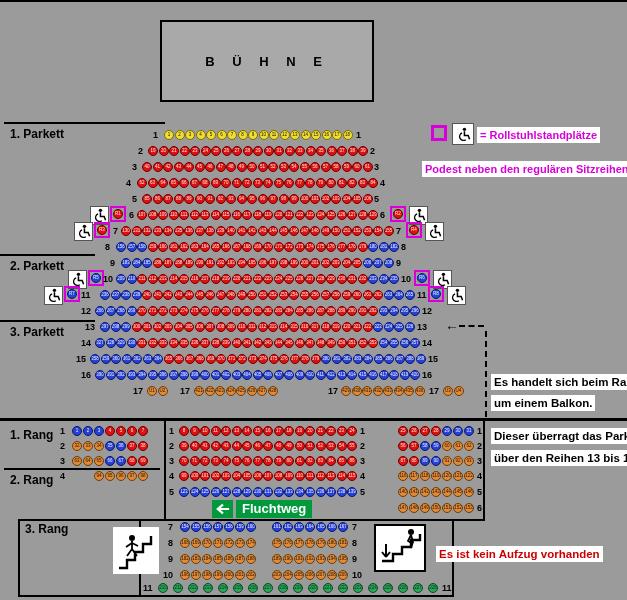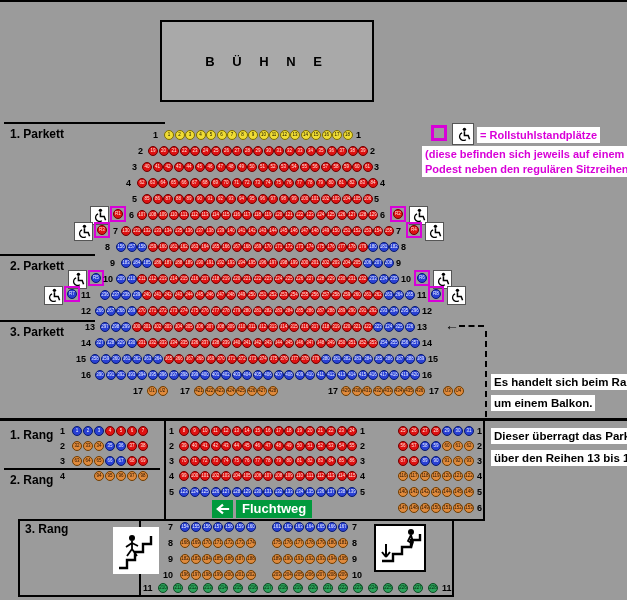--- a/index.html
+++ b/index.html
@@ -61,21 +61,20 @@
 
   <div class="legend-square"></div>
   <div class="wc-box legend-wc abs" style="left:452px;top:123px;" id="legend-wc">
   <svg width="15" height="15" viewBox="0 0 16 16">
     <circle cx="9" cy="2.5" r="1.8" fill="#000"></circle>
     <path d="M9 4.5 L9 9 L13 9 L14.5 13" stroke="#000" stroke-width="1.6" fill="none"></path>
     <path d="M10.5 13.5 A4.2 4.2 0 1 1 6.5 6.2" stroke="#000" stroke-width="1.4" fill="none"></path>
   </svg>
 </div>
   <div class="note magenta" style="left:477px;top:127px;">= Rollstuhlstandplätze</div>
-  <div class="note magenta" style="left:422px;top:146px;">(diese befinden sich jeweils auf einem</div>
   <div class="note magenta" style="left:422px;top:161px;">Podest neben den regulären Sitzreihen)</div>
 
   <div class="arrow-glyph" style="left:445px;top:317px;">←</div>
   <div class="dash-h" style="left:459px;top:325px;width:25px;"></div>
   <div class="dash-v" style="left:485px;top:331px;height:86px;"></div>
 
   <div class="note" style="left:491px;top:374px;">Es handelt sich beim Rang</div>
   <div class="note" style="left:491px;top:395px;">um einem Balkon.</div>
   <div class="note" style="left:491px;top:428px;">Dieser überragt das Parkett</div>
   <div class="note" style="left:491px;top:450px;">über den Reihen 13 bis 17.</div>
@@ -103,20 +102,21 @@
   </div>
 
   <div class="stairs-box" id="stairs-down-box">
     <svg width="48" height="44" viewBox="0 0 48 44">
       <path d="M44 8 v6 h-9 v7 h-9 v7 h-9 v7 H6" stroke="#000" stroke-width="2.4" fill="none"></path>
       <circle cx="35" cy="6" r="3" fill="#000"></circle>
       <path d="M35 9 l-3 6 l5 3 M35 9 l2 7 l-2 6" stroke="#000" stroke-width="1.8" fill="none"></path>
       <path d="M10 18 v13 m0 0 l-4 -5 m4 5 l4 -5" stroke="#000" stroke-width="2" fill="none"></path>
     </svg>
   </div>
+  <div class="note red-text" style="left:436px;top:546px;">Es ist kein Aufzug vorhanden</div>
 
 <div class="sec-label" style="left: 10px; top: 127px;">1. Parkett</div>
     <div class="sec-line" style="left: 4px; top: 122px; width: 161px;"></div>
     <div class="sec-label" style="left: 10px; top: 259px;">2. Parkett</div>
     <div class="sec-line" style="left: 0px; top: 254px; width: 95px;"></div>
     <div class="sec-label" style="left: 10px; top: 325px;">3. Parkett</div>
     <div class="sec-line" style="left: 0px; top: 320px; width: 95px;"></div>
     <div class="sec-label" style="left: 10px; top: 428px;">1. Rang</div>
     <div class="sec-label" style="left: 10px; top: 473px;">2. Rang</div>
     <div class="sec-line" style="left: 4px; top: 468px; width: 156px;"></div>

